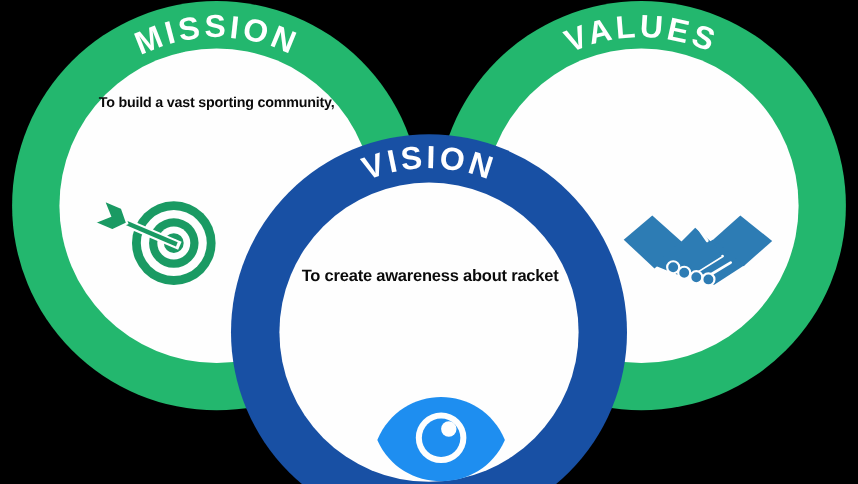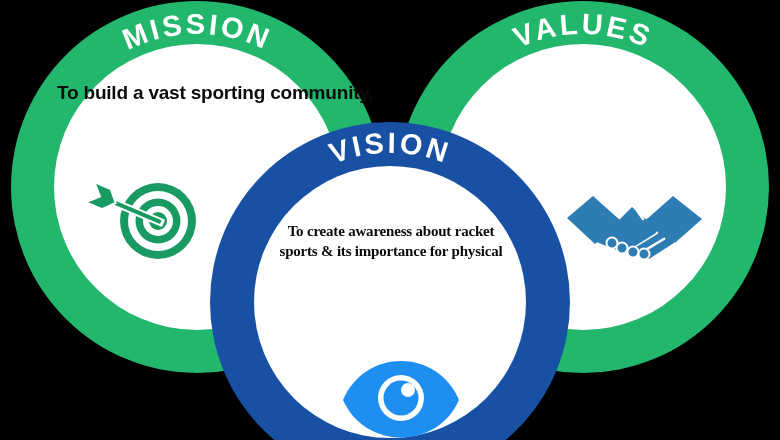--- a/index.html
+++ b/index.html
@@ -19,21 +19,21 @@
     fill:#ffffff;
   }
   .statement{
     position:absolute;
     text-align:center;
     font-weight:bold;
     color:#0b0b0b;
     letter-spacing:-0.2px;
   }
   .statement div{white-space:nowrap;}
-  .statement.small{font-size:19px;line-height:17px;}
+  .statement.small{font-size:13px;line-height:17px;}
   .statement.large{font-size:15px;line-height:19.5px;}
 </style>
 </head>
 <body>
 
 <div id="canvas">
 
   <svg id="diagram-svg" width="780" height="440" viewBox="0 0 780 440">
     <defs>
       <path id="arc-mission" d="M 88.8 78.8 A 153 153 0 0 1 305.2 78.8"></path>
@@ -100,18 +100,17 @@
         <circle cx="7" cy="-8" r="7" fill="#fefefe"></circle>
       </g>
     </g>
   </svg>
 
   <div class="statement small" style="left:57px; top:84px; width:280px;">
     <div>To build a vast sporting community,</div>
   </div>
 
 
-  <div class="statement large" style="left:231px; top:222px; width:320px;font-family:Liberation Serif, serif;">
+  <div class="statement large" style="left:231px; top:241px; width:320px;">
     <div>To create awareness about racket</div>
-    <div>sports &amp; its importance for physical</div>
   </div>
 
 </div>
 
 </body></html>

